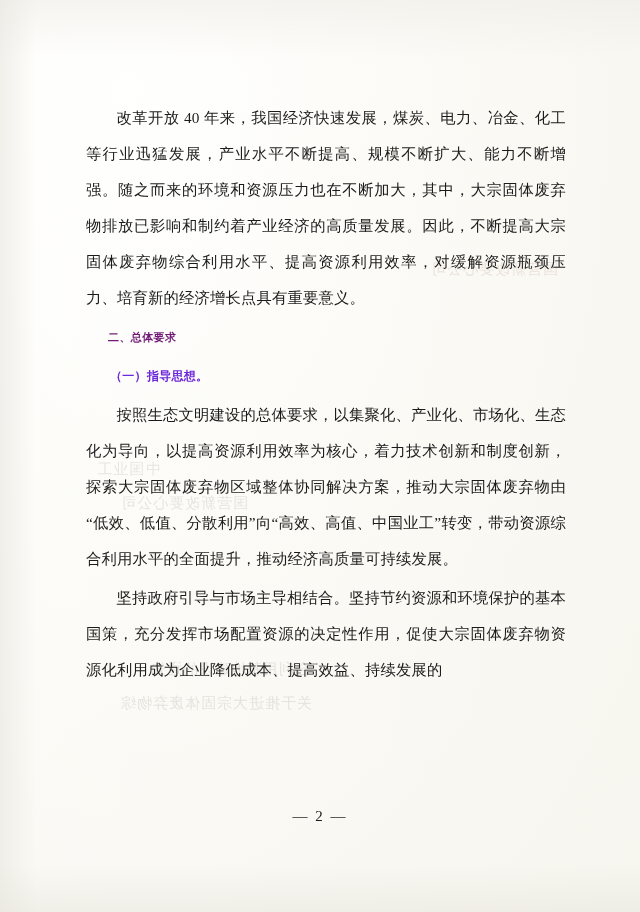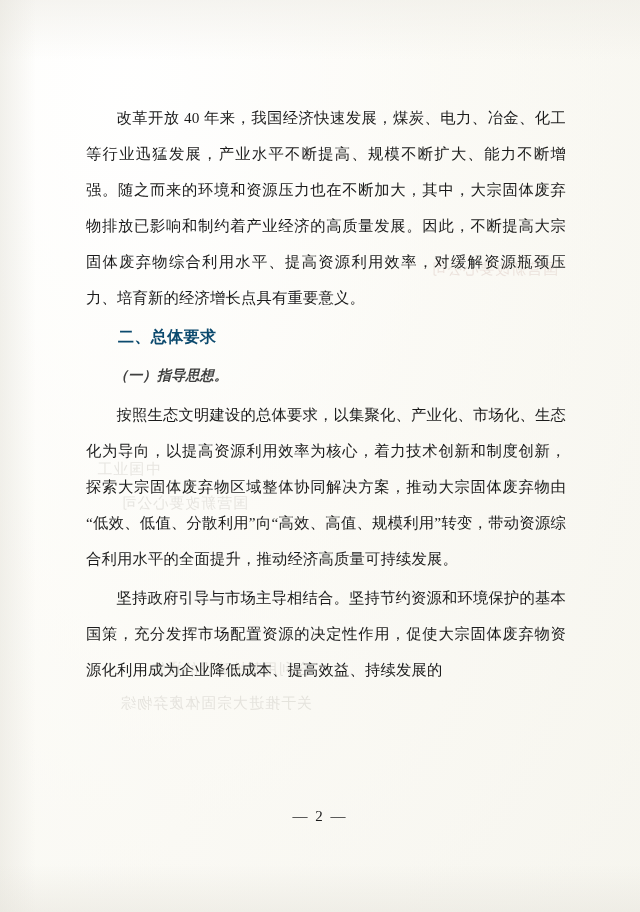--- a/index.html
+++ b/index.html
@@ -45,36 +45,35 @@
     text-align: justify;
     text-justify: inter-ideograph;
     letter-spacing: 0.2px;
     font-family: "Liberation Serif", "DejaVu Serif", serif;
   }
   p.indent {
     text-indent: 2em;
   }
   p.heading {
     margin: 0 0 3px 0;
-    font-size: 16px;
+    font-size: 11px;
     line-height: 36px;
     font-weight: bold;
-    color: #0c4a6e;
+    color: #701a75;
     text-indent: 2em;
     letter-spacing: 0.4px;
   }
   p.subheading {
     margin: 0 0 3px 0;
-    font-size: 14px;
+    font-size: 12px;
     line-height: 36px;
     font-weight: bold;
-    color: #404040;
+    color: #6d28d9;
     text-indent: 2em;
     letter-spacing: 0.3px;
-    font-style: italic;
   }
   .page-number {
     position: absolute;
     left: 0;
     right: 0;
     top: 808px;
     text-align: center;
     font-size: 15px;
     color: #1b1b1b;
     letter-spacing: 2px;
@@ -129,18 +128,18 @@
   <div class="bleed b5">国营新改要心公司</div>
   <div class="bleed b1">中国业工</div>
   <div class="bleed b2">国营新改要心公司</div>
   <div class="bleed b3">合利用基地建设的通知</div>
   <div class="bleed b4">关于推进大宗固体废弃物综</div>
 
   <div class="content">
     <p class="para indent">改革开放 40 年来，我国经济快速发展，煤炭、电力、冶金、化工等行业迅猛发展，产业水平不断提高、规模不断扩大、能力不断增强。随之而来的环境和资源压力也在不断加大，其中，大宗固体废弃物排放已影响和制约着产业经济的高质量发展。因此，不断提高大宗固体废弃物综合利用水平、提高资源利用效率，对缓解资源瓶颈压力、培育新的经济增长点具有重要意义。</p>
     <p class="heading">二、总体要求</p>
     <p class="subheading">（一）指导思想。</p>
-    <p class="para indent">按照生态文明建设的总体要求，以集聚化、产业化、市场化、生态化为导向，以提高资源利用效率为核心，着力技术创新和制度创新，探索大宗固体废弃物区域整体协同解决方案，推动大宗固体废弃物由“低效、低值、分散利用”向“高效、高值、规模利用”转变，带动资源综合利用水平的全面提升，推动经济高质量可持续发展。</p>
+    <p class="para indent">按照生态文明建设的总体要求，以集聚化、产业化、市场化、生态化为导向，以提高资源利用效率为核心，着力技术创新和制度创新，探索大宗固体废弃物区域整体协同解决方案，推动大宗固体废弃物由“低效、低值、分散利用”向“高效、高值、中国业工”转变，带动资源综合利用水平的全面提升，推动经济高质量可持续发展。</p>
     <p class="para indent">坚持政府引导与市场主导相结合。坚持节约资源和环境保护的基本国策，充分发挥市场配置资源的决定性作用，促使大宗固体废弃物资源化利用成为企业降低成本、提高效益、持续发展的</p>
   </div>
 
   <div class="page-number">— 2 —</div>
 </div>
 
 </body></html>

